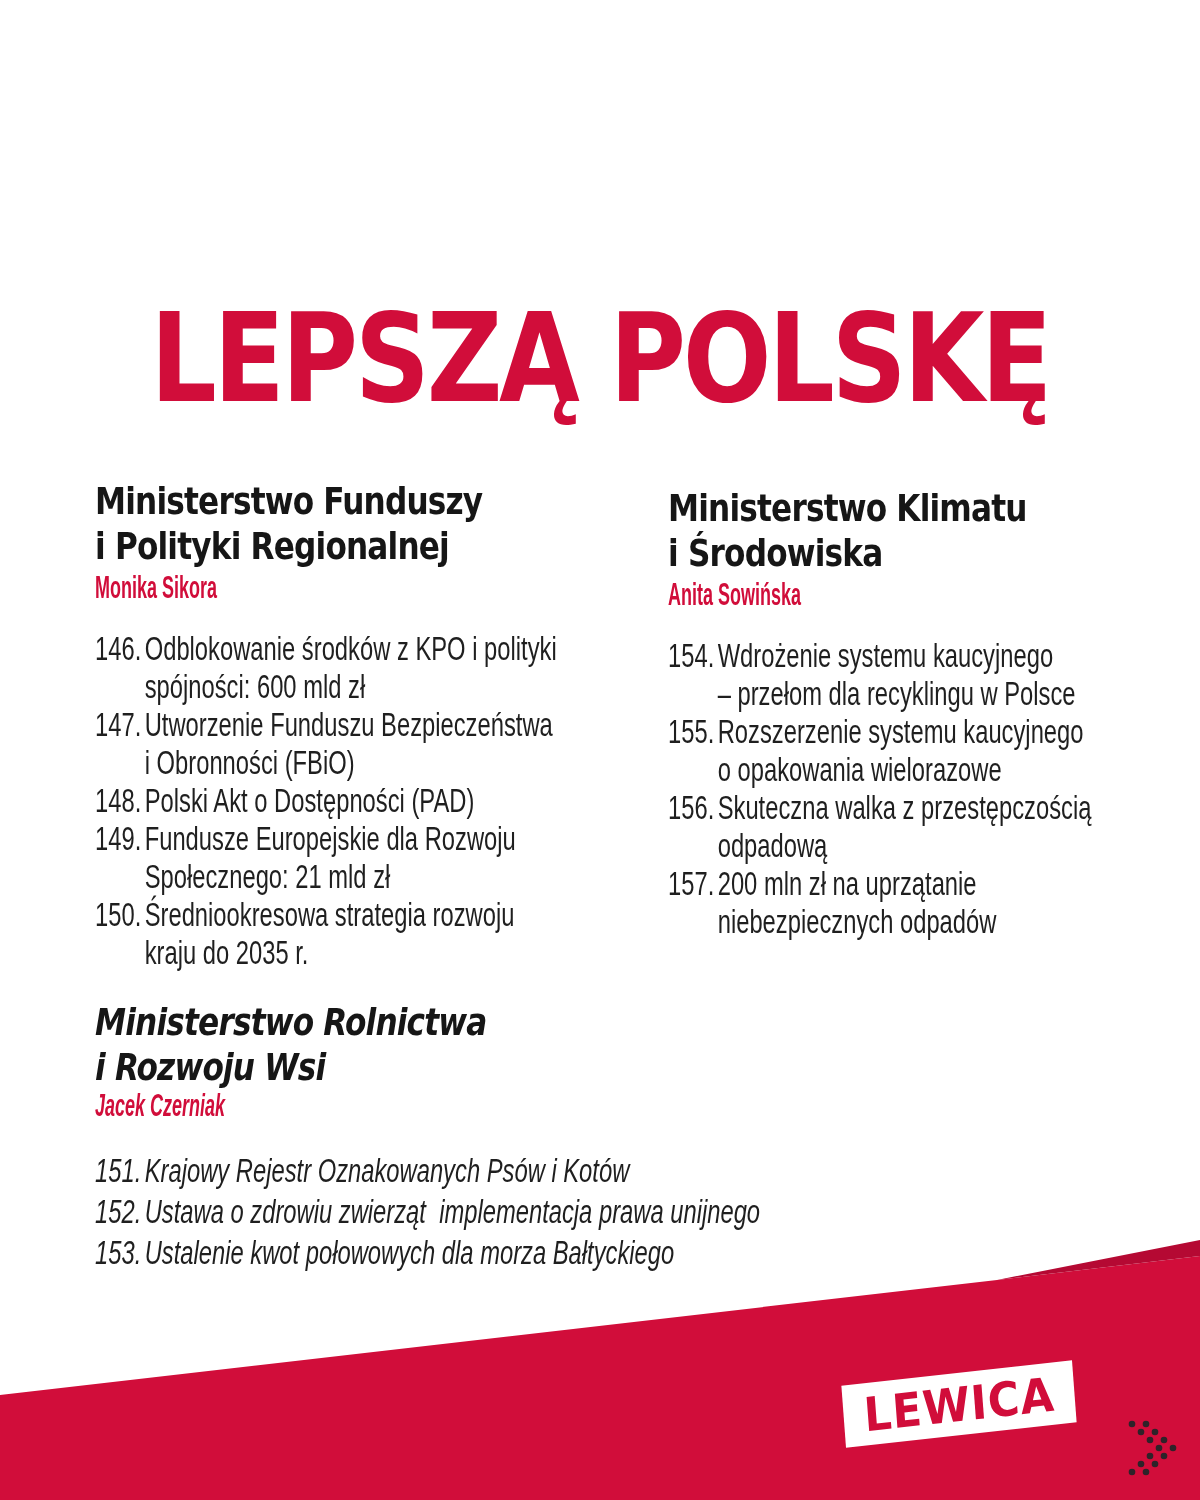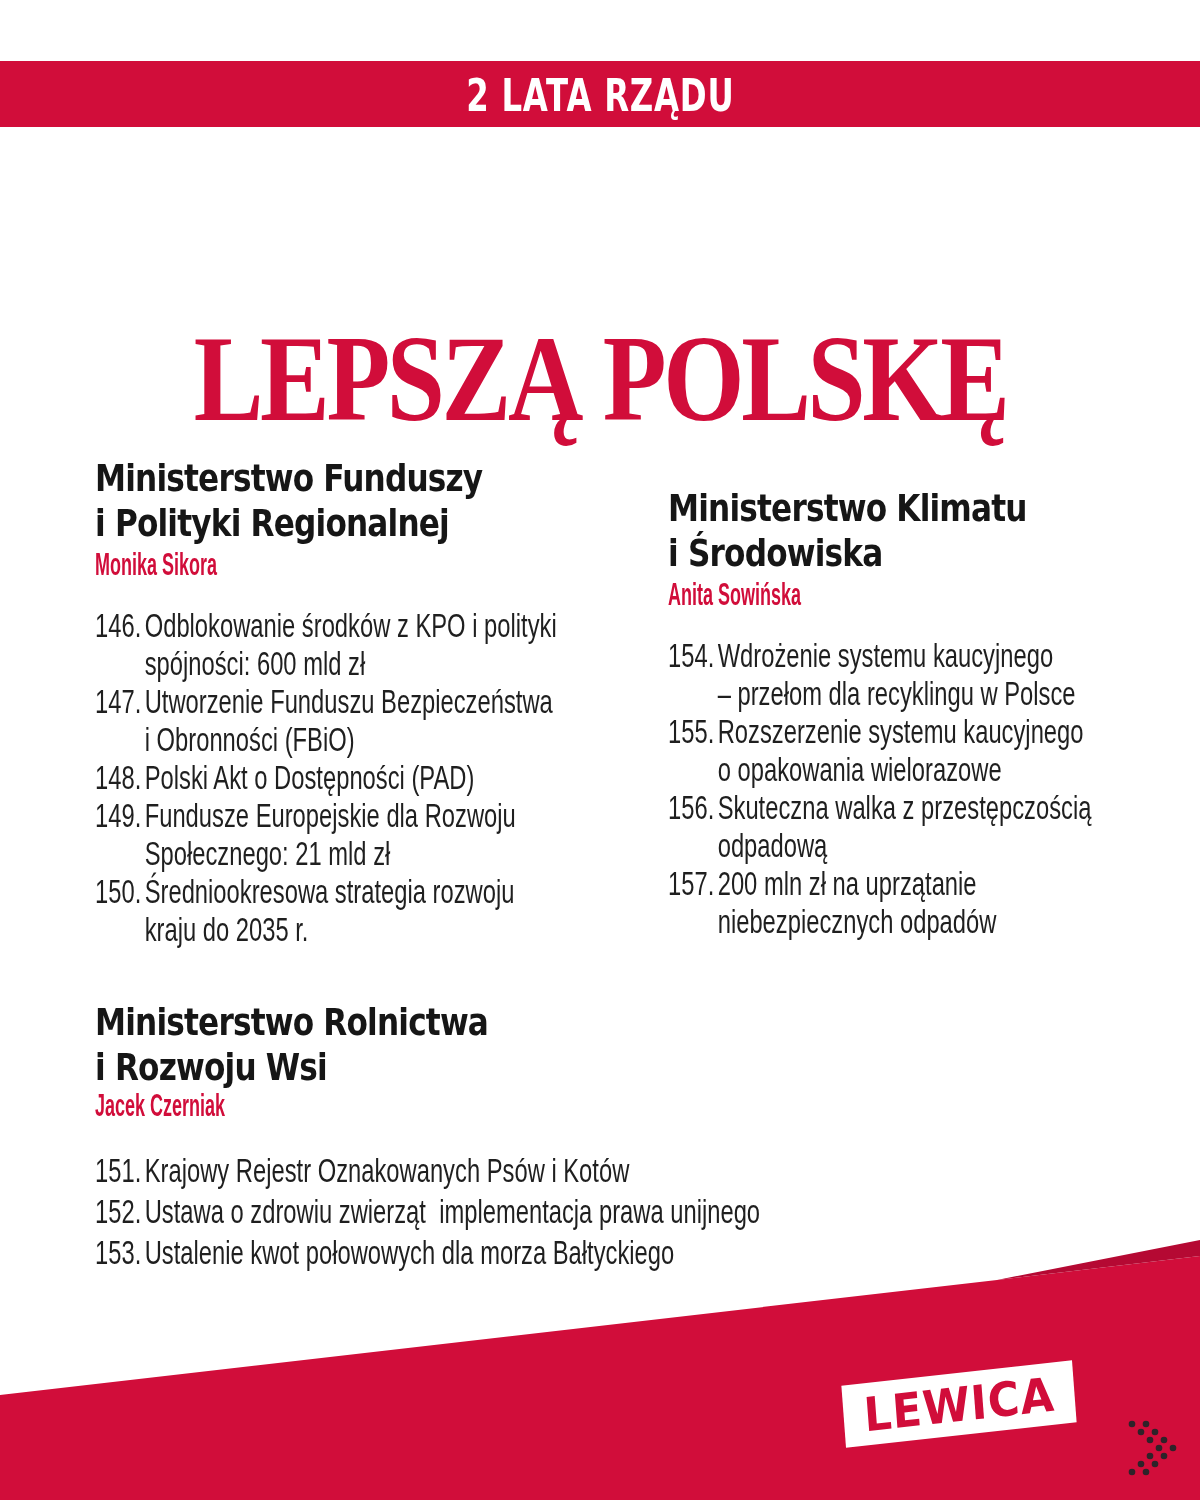--- a/index.html
+++ b/index.html
@@ -33,28 +33,28 @@
     font-weight:bold;font-size:45px;letter-spacing:1px;
     transform:scaleX(0.72);transform-origin:center;
     white-space:nowrap;line-height:1;padding-top:2px;
   }
 
   
   .title-line{position:absolute;left:0;width:1200px;text-align:center;color:var(--red);
     font-family:"DejaVu Sans",sans-serif;font-weight:bold;line-height:1;}
   .title-line1{top:134px;font-size:184px;}
   .title-line1 .squeeze{display:inline-block;letter-spacing:-6px;transform:scaleX(0.95);transform-origin:center;white-space:nowrap;}
-  .title-line2{top:317px;font-size:123px;font-family:Liberation Serif, serif;}
+  .title-line2{top:297px;font-size:123px;}
   .title-line2 .squeeze{display:inline-block;letter-spacing:-4px;transform:scaleX(0.85);transform-origin:center;white-space:nowrap;}
 
   
   .section{position:absolute;}
-  .sec-1{left:95px;top:456px;width:540px;height:500px;}
+  .sec-1{left:95px;top:479px;width:540px;height:500px;}
   .sec-2{left:668px;top:486px;width:510px;height:500px;}
-  .sec-3{left:95px;top:1000px;width:1080px;height:300px;}
+  .sec-3{left:95px;top:1000px;width:1080px;height:300px;font-style:italic;}
 
   .ministry{
     position:absolute;left:0;top:0;margin:0;
     font-family:"DejaVu Sans",sans-serif;font-weight:bold;
     font-size:38px;line-height:45px;letter-spacing:-1px;
     color:var(--ink);
     transform:scaleX(0.82);transform-origin:0 0;white-space:pre;
   }
   .minister{
     position:absolute;left:0;
@@ -96,23 +96,20 @@
     transform:scaleX(0.92);transform-origin:center;white-space:nowrap;
   }
 
   .dots{position:absolute;left:1128px;top:1420px;display:block;}
 </style>
 </head>
 <body>
 
 <div class="page">
 
-  <div class="topbar">
-    <span class="topbar-label">2 LATA RZĄDU</span>
-  </div>
 
   <div class="title-line title-line2">
     <span class="squeeze">LEPSZĄ POLSKĘ</span>
   </div>
 
   <section class="section sec-1">
     <h2 class="ministry pre">Ministerstwo Funduszy
 i Polityki Regionalnej</h2>
     <div class="minister">Monika Sikora</div>
     <div class="list">

